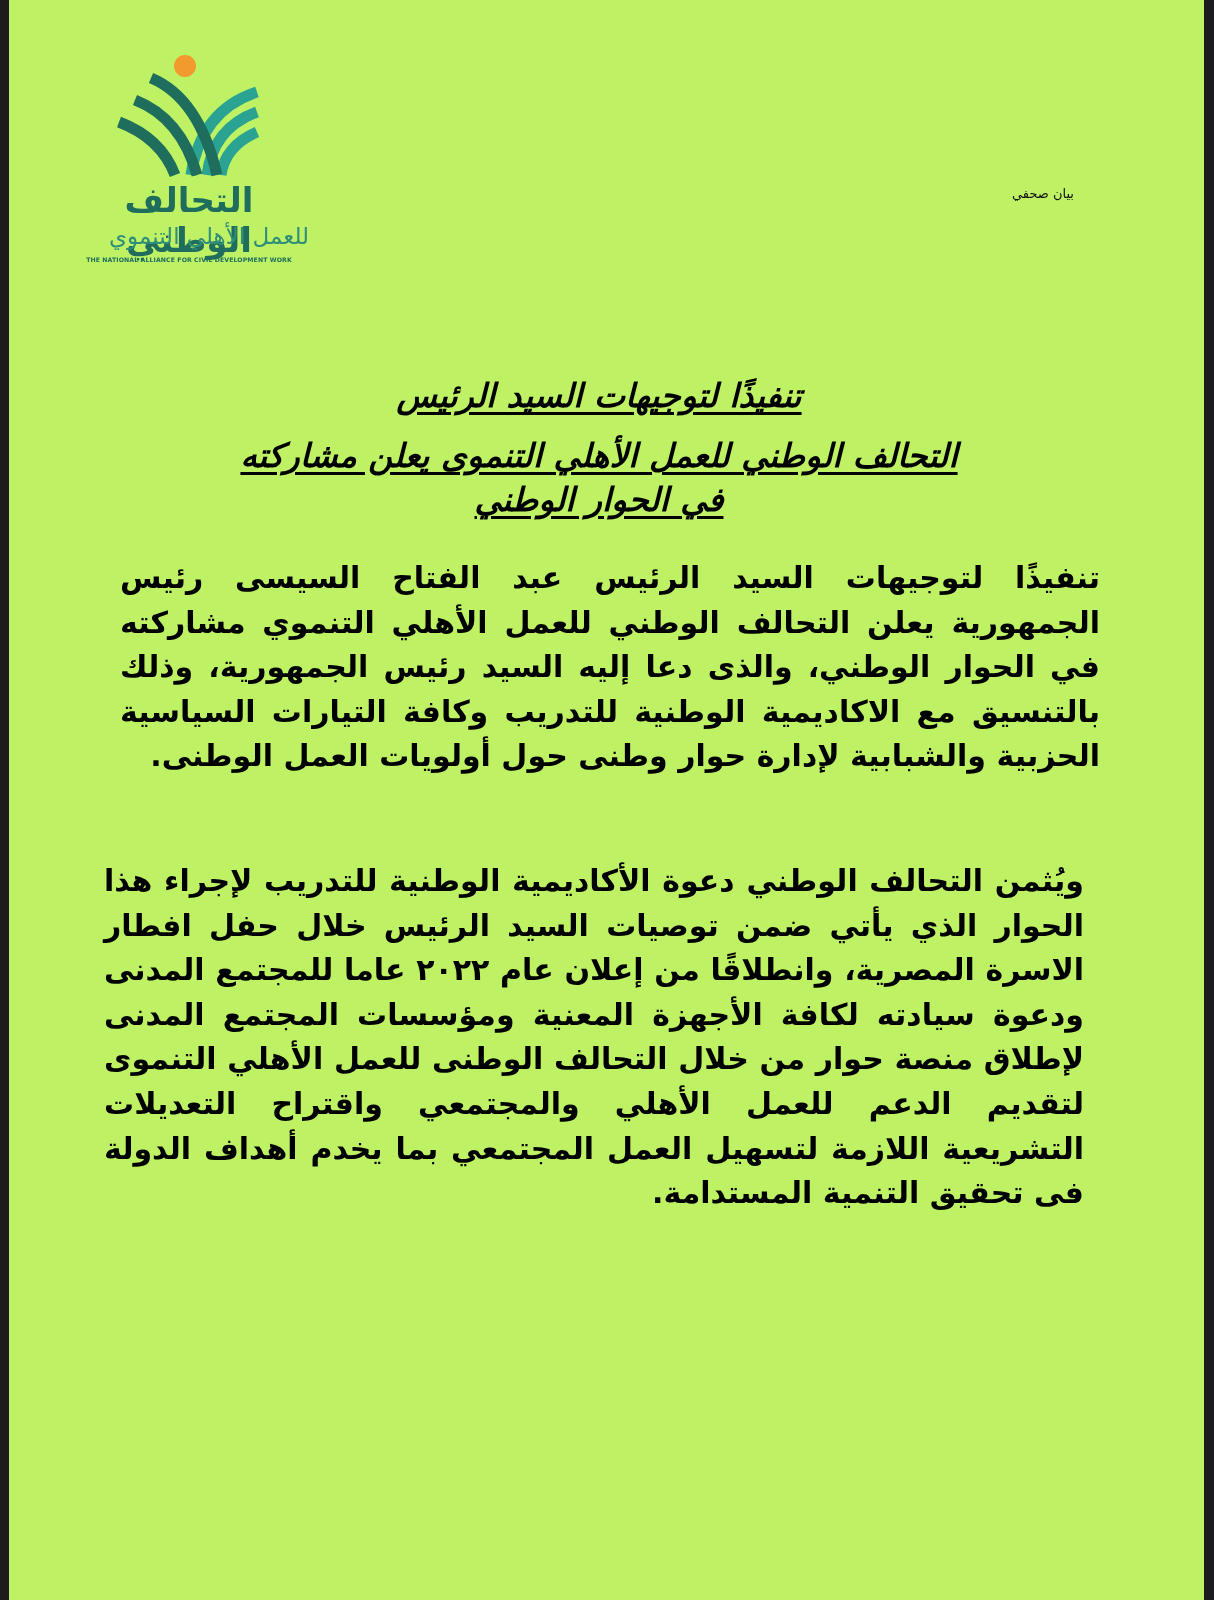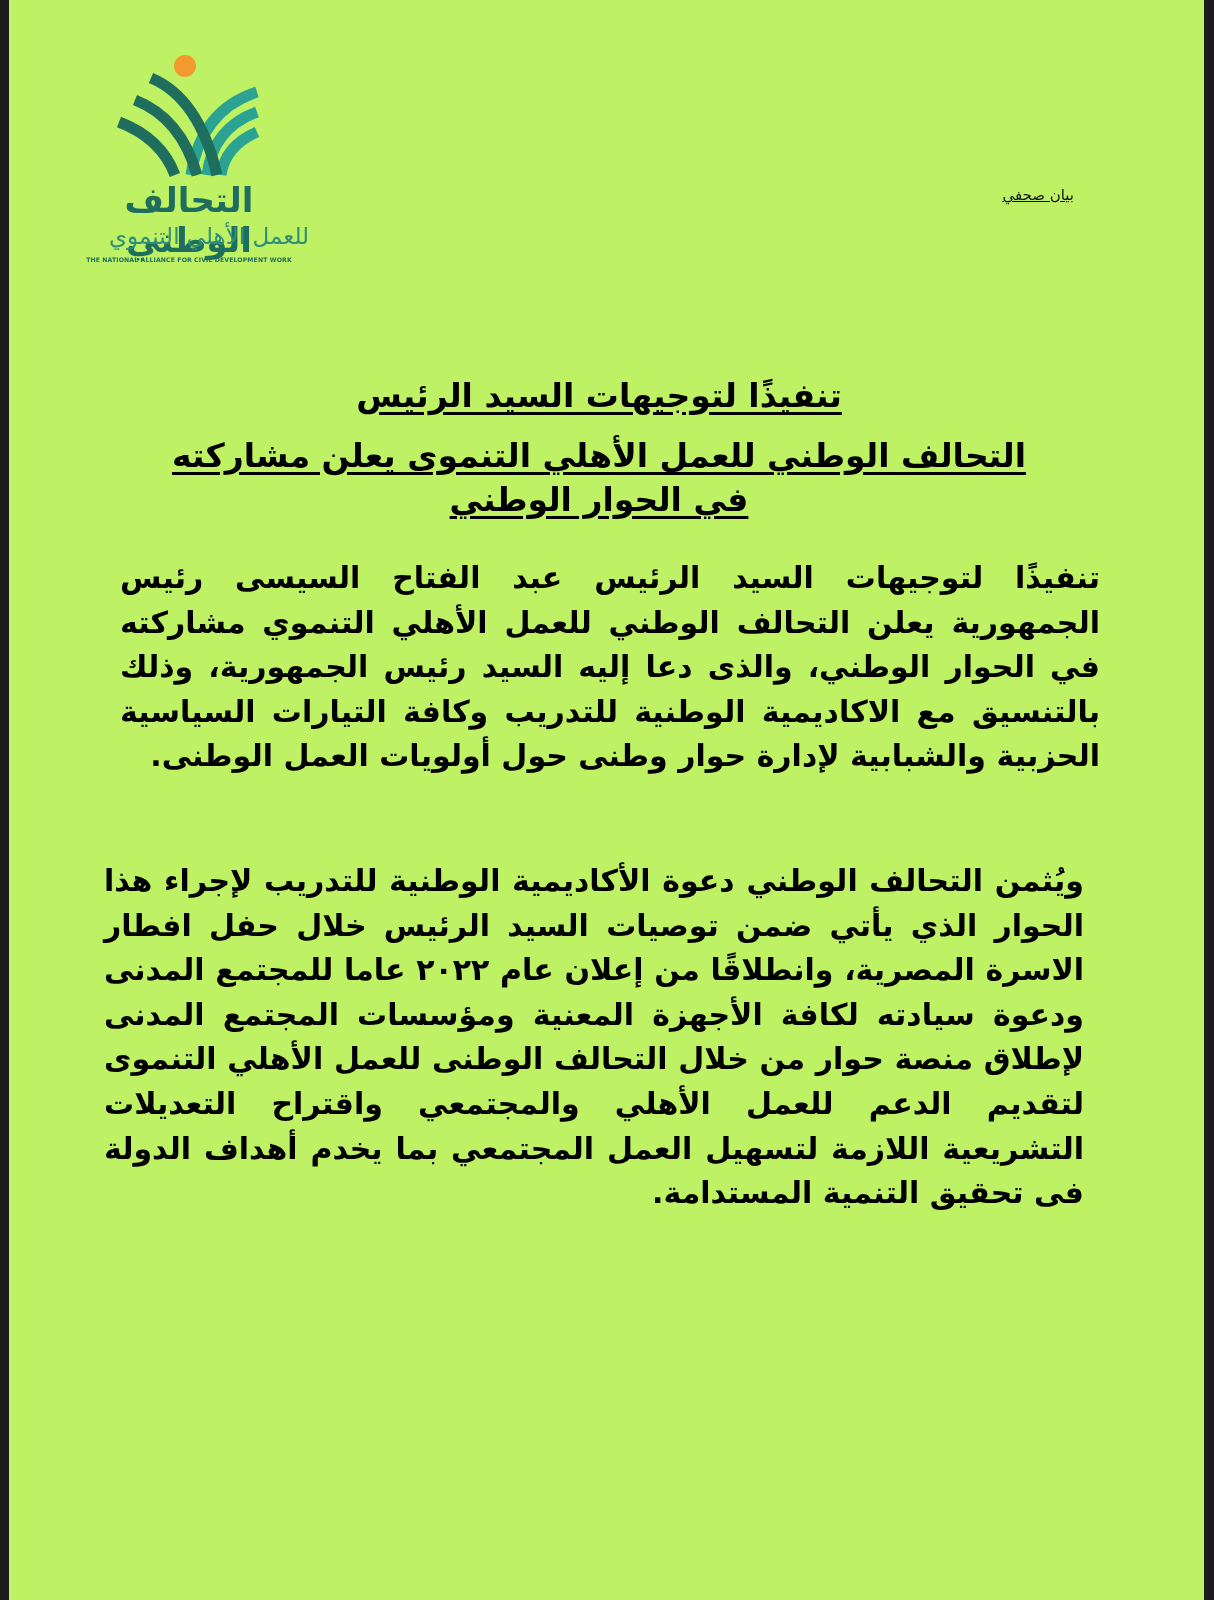--- a/index.html
+++ b/index.html
@@ -36,29 +36,28 @@
   .logo-en {
     position: absolute; top: 206px; left: 0; width: 240px;
     text-align: center;
     font-size: 6.2px; font-weight: bold; color: #1f6e5d;
     letter-spacing: 0.1px; white-space: nowrap;
   }
   .press-label {
     position: absolute;
     right: 130px; top: 186px;
     direction: rtl;
-    font-size: 15px; color: #111;
-    text-decoration: underline;
+    font-size: 13px; color: #111;
   }
   .headline {
     position: absolute; left: 100px; width: 980px;
     text-align: center; direction: rtl;
     font-weight: bold; color: #000;
     text-decoration: underline; text-underline-offset: 5px;
-    font-size: 33px; line-height: 44px;
+    font-size: 33px; line-height: 44px; font-style: italic;
   }
   .h1 { top: 374px; }
   .h2 { top: 434px; }
   .h3 { top: 478px; }
   .body-text {
     position: absolute; left: 95px; width: 980px;
     direction: rtl; text-align: justify; text-align-last: right;
     font-weight: bold; font-size: 30px; line-height: 44.6px;
     color: #000;
   }

